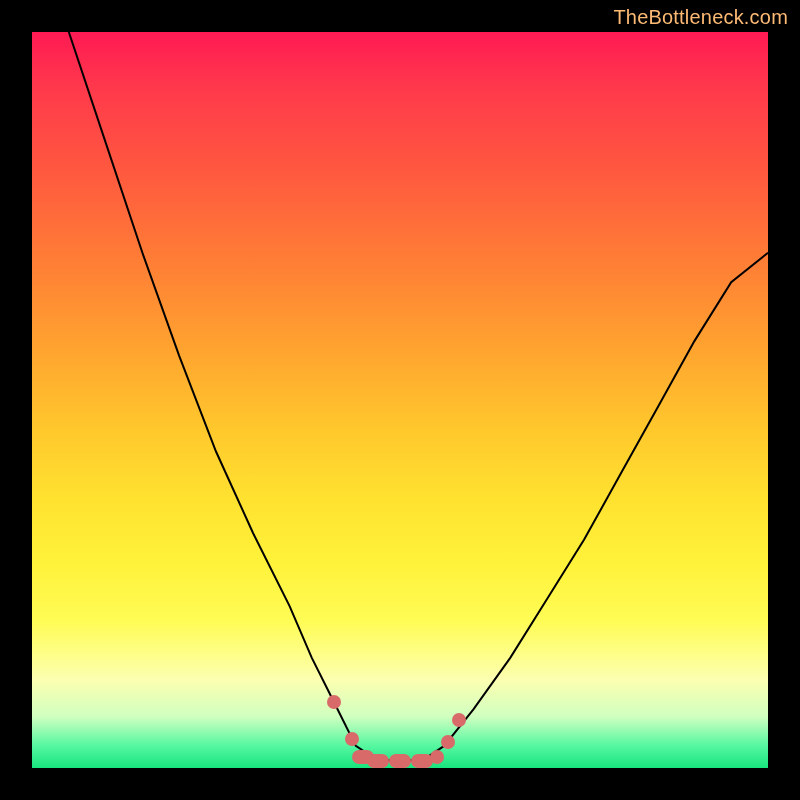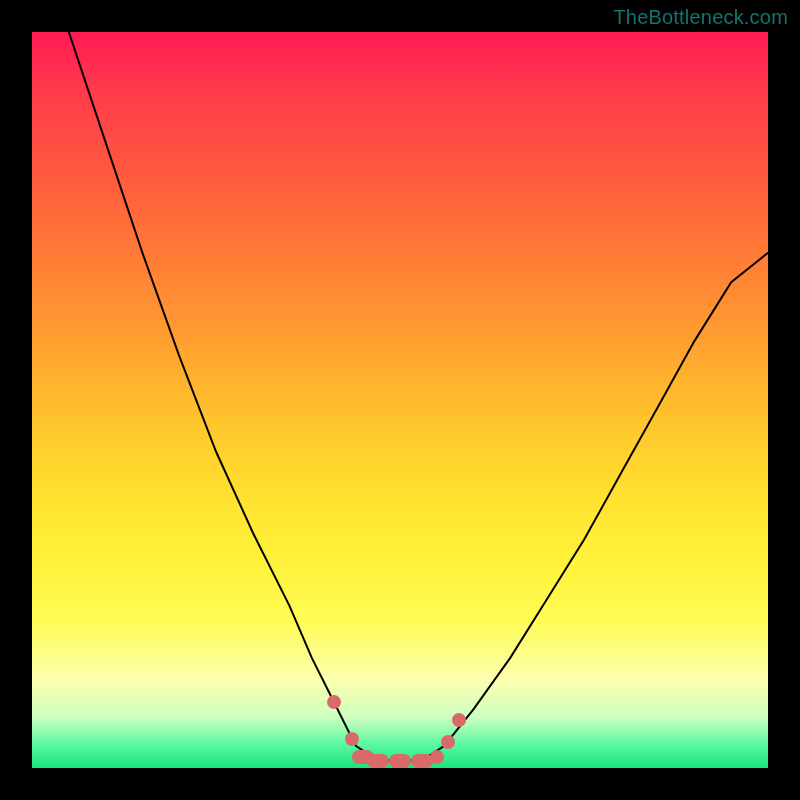--- a/index.html
+++ b/index.html
@@ -46,21 +46,21 @@
   }
   .marker.wide {
     width: 22px;
     height: 14px;
     border-radius: 7px;
   }
   .attribution {
     position: absolute;
     top: 6px;
     right: 12px;
-    color: #0f766e;
+    color: #fdba74;
     font-size: 20px;
     font-weight: 500;
     letter-spacing: 0.2px;
   }
 </style>
 </head>
 <body>
 
 <div class="outer-frame">
   <div class="plot-region">

